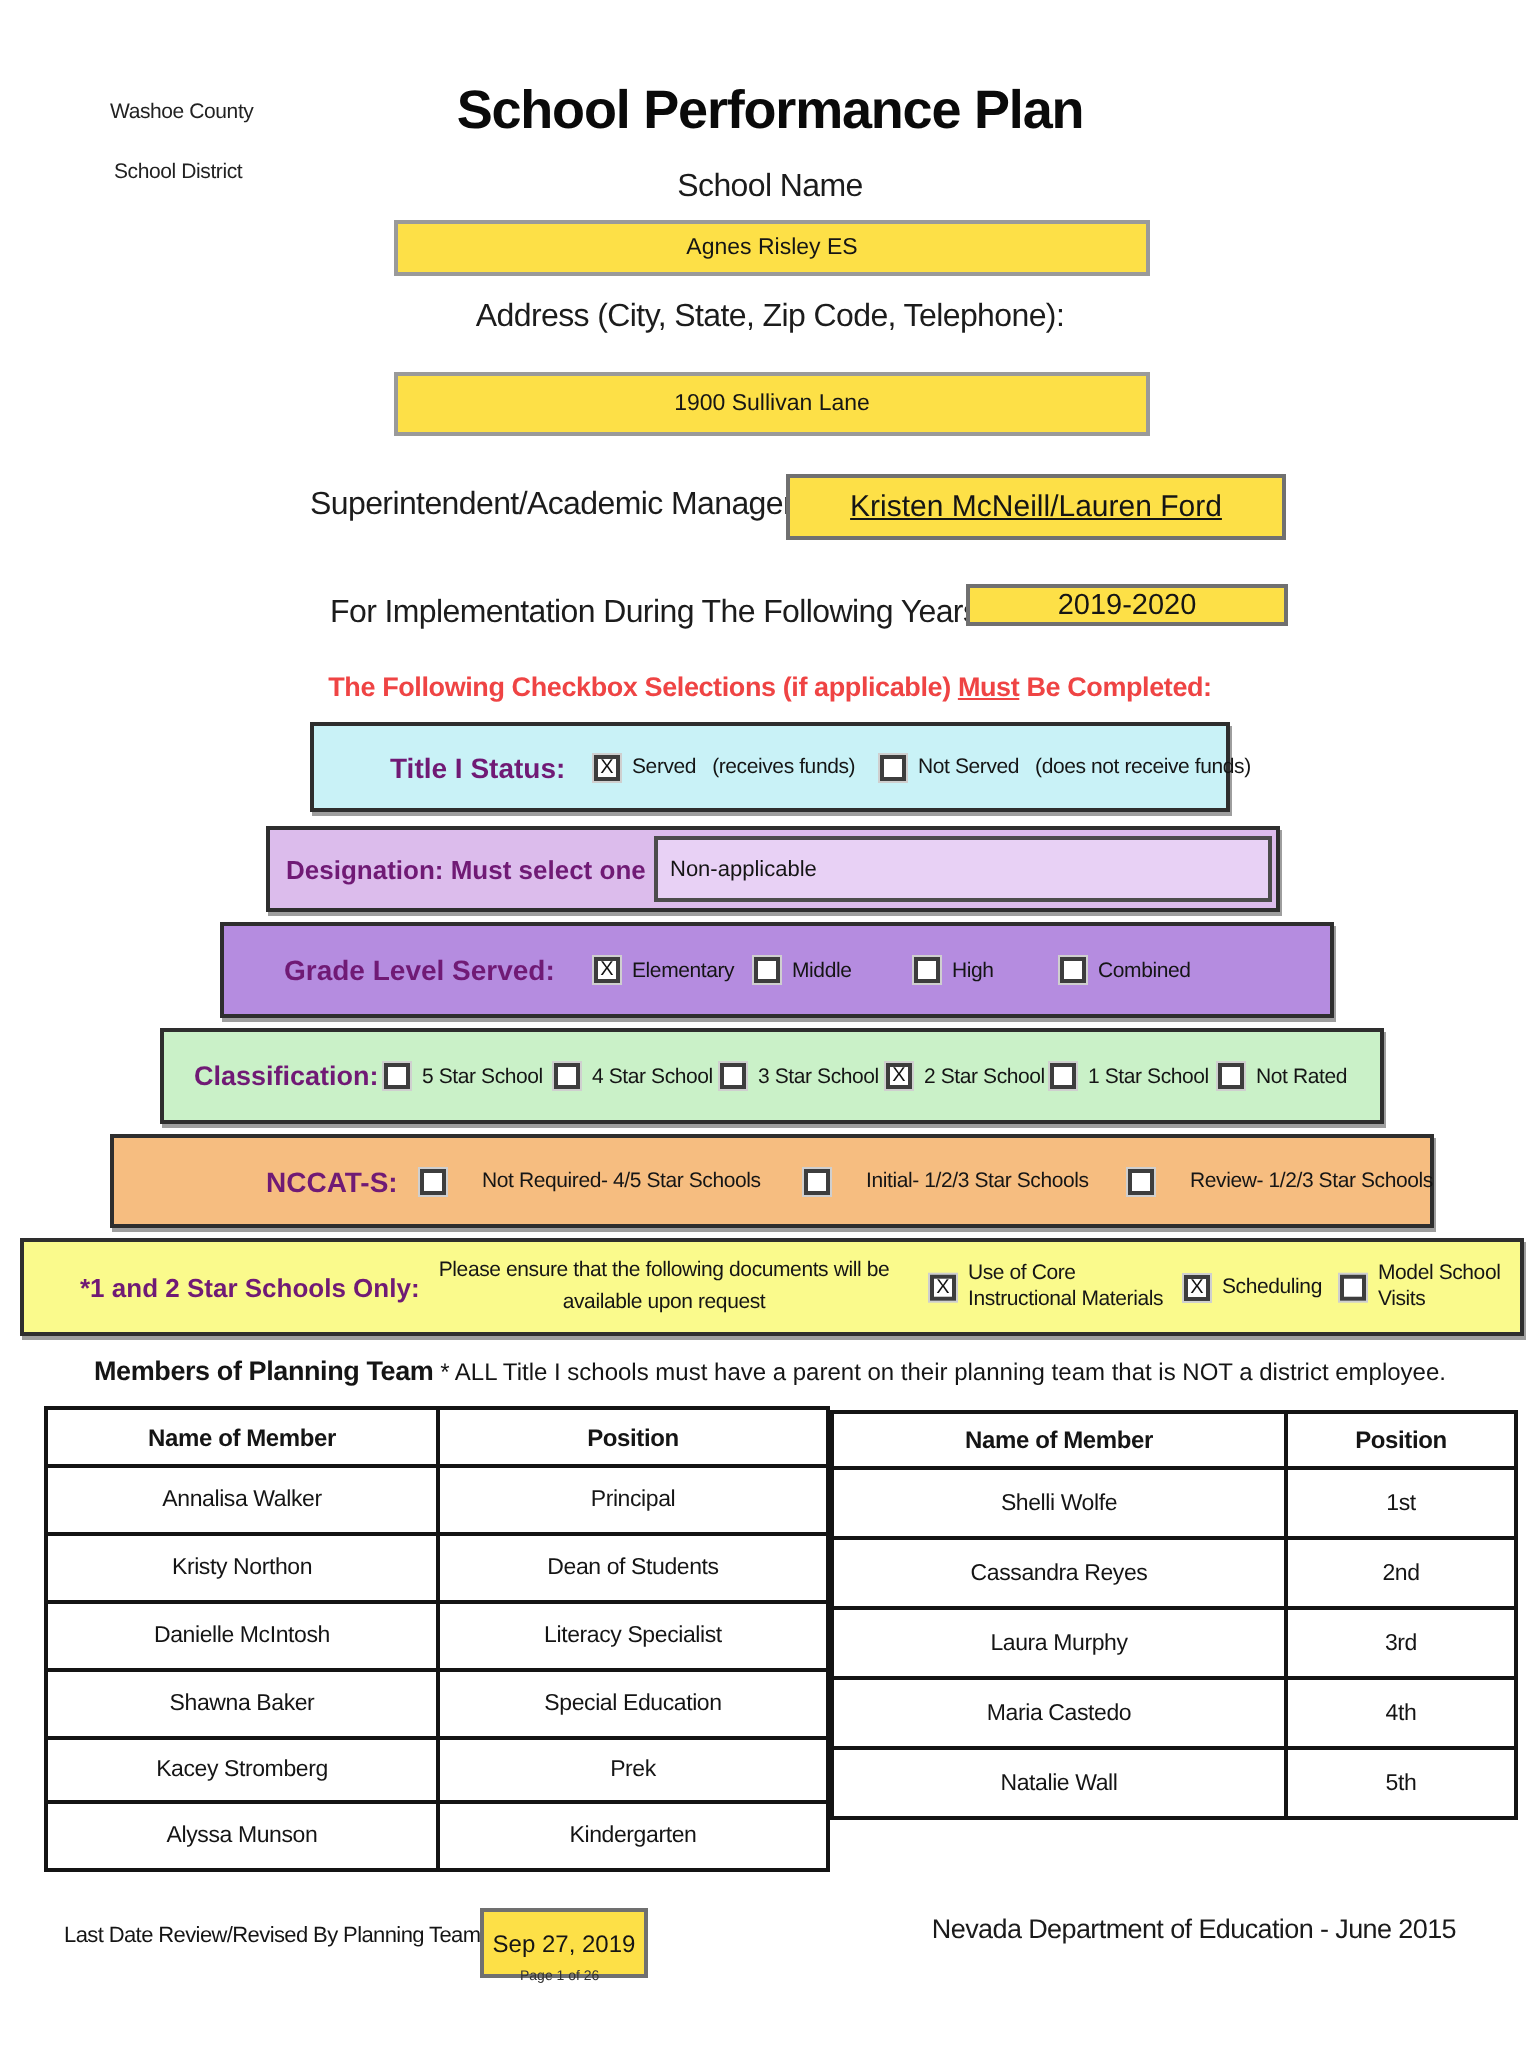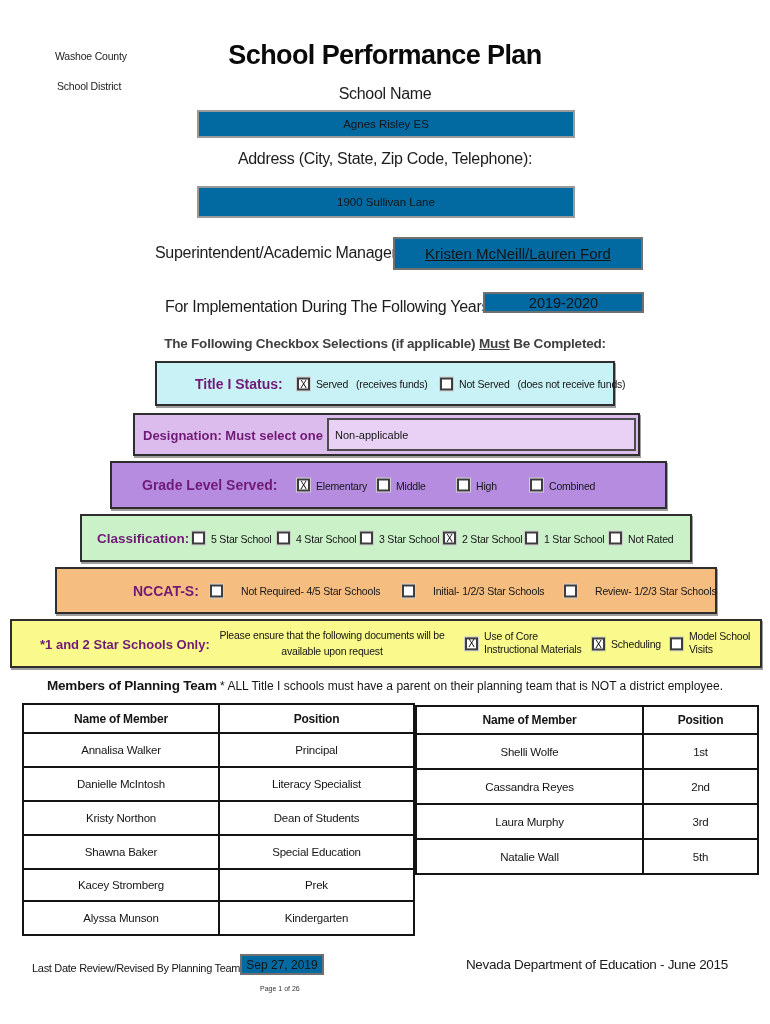--- a/index.html
+++ b/index.html
@@ -8,21 +8,21 @@
     position:relative; width:770px; height:1024px; margin:0 auto;
     background:#ffffff; font-family:"Liberation Sans", sans-serif; color:#151515;
     overflow:hidden;
   }
   .abs { position:absolute; }
   .ctr { left:0; right:0; text-align:center; }
   .org { font-size:10.5px; color:#222; letter-spacing:-0.2px; }
   .doc-title { font-size:27px; font-weight:bold; letter-spacing:-0.6px; color:#0a0a0a; }
   .sec-label { font-size:16px; color:#1c1c1c; letter-spacing:-0.3px; }
   .field {
-    position:absolute; background:#0369a1; display:flex; align-items:center; justify-content:center;
+    position:absolute; background:#fde047; display:flex; align-items:center; justify-content:center;
   }
   .field-light { border:2px solid #9a9a9a; }
   .field-dark  { border:2px solid #707070; }
   .val-sm { font-size:11.5px; }
   .val-md { font-size:14.5px; }
   .val-lg { font-size:15px; }
   .notice { font-size:13.5px; font-weight:bold; letter-spacing:-0.2px; }
   .pyr {
     position:absolute; border:2px solid #2e2e2e; box-shadow:1px 2px 0 0 #9e9e9e;
   }
@@ -74,21 +74,21 @@
   <div class="abs sec-label" style="left:155px; top:244px;">Superintendent/Academic Manager:</div>
   <div class="field field-dark" style="left:393px; top:237px; width:250px; height:33px;text-decoration:underline;">
     <span class="val-lg">Kristen McNeill/Lauren Ford</span>
   </div>
 
   <div class="abs sec-label" style="left:165px; top:298px;">For Implementation During The Following Years:</div>
   <div class="field field-dark" style="left:483px; top:292px; width:161px; height:21px;">
     <span class="val-md">2019-2020</span>
   </div>
 
-  <div class="abs ctr notice" style="top: 336px; color: #404040;">
+  <div class="abs ctr notice" style="top: 336px; color: #ef4444;">
     <span>The Following Checkbox Selections (if applicable) </span><span style="text-decoration:underline;">Must</span><span> Be Completed:</span>
   </div>
 
   <div class="pyr" style="left: 155px; top: 361px; width: 460px; height: 45px; background-color: rgb(201, 242, 247);">
     <div class="pyr-label" style="left:38px; font-size:14px;">Title I Status:</div>
     <div class="opt" style="left:140px;">
       <span class="cb">X</span>
       <span class="opt-lbl">Served</span>
       <span class="opt-sub">(receives funds)</span>
     </div>
@@ -205,26 +205,26 @@
         <th>Name of Member</th>
         <th>Position</th>
       </tr>
     </thead>
     <tbody>
       <tr style="height:34px;">
         <td>Annalisa Walker</td>
         <td>Principal</td>
       </tr>
       <tr style="height:34px;">
+        <td>Kristy Northon</td>
+        <td>Dean of Students</td>
+      </tr>
+      <tr style="height:34px;">
         <td>Danielle McIntosh</td>
         <td>Literacy Specialist</td>
-      </tr>
-      <tr style="height:34px;">
-        <td>Kristy Northon</td>
-        <td>Dean of Students</td>
       </tr>
       <tr style="height:34px;">
         <td>Shawna Baker</td>
         <td>Special Education</td>
       </tr>
       <tr style="height:32px;">
         <td>Kacey Stromberg</td>
         <td>Prek</td>
       </tr>
       <tr style="height:34px;">
@@ -252,26 +252,30 @@
       </tr>
       <tr style="height:35px;">
         <td>Cassandra Reyes</td>
         <td>2nd</td>
       </tr>
       <tr style="height:35px;">
         <td>Laura Murphy</td>
         <td>3rd</td>
       </tr>
       <tr style="height:35px;">
+        <td>Maria Castedo</td>
+        <td>4th</td>
+      </tr>
+      <tr style="height:35px;">
         <td>Natalie Wall</td>
         <td>5th</td>
       </tr>
     </tbody>
   </table>
 
   <div class="abs footer-label" style="left:32px; top:962px;">Last Date Review/Revised By Planning Team:</div>
-  <div class="field field-dark" style="left:240px; top:954px; width:84px; height:21px;">
+  <div class="field field-dark" style="left:240px; top:954px; width:84px; height:35px;">
     <span style="font-size:12px;">Sep 27, 2019</span>
   </div>
   <div class="abs page-ind" style="left:260px; top:985px;">Page 1 of 26</div>
   <div class="abs credit" style="right:42px; top:957px;">Nevada Department of Education - June 2015</div>
 
 </div>
 
 </body></html>

